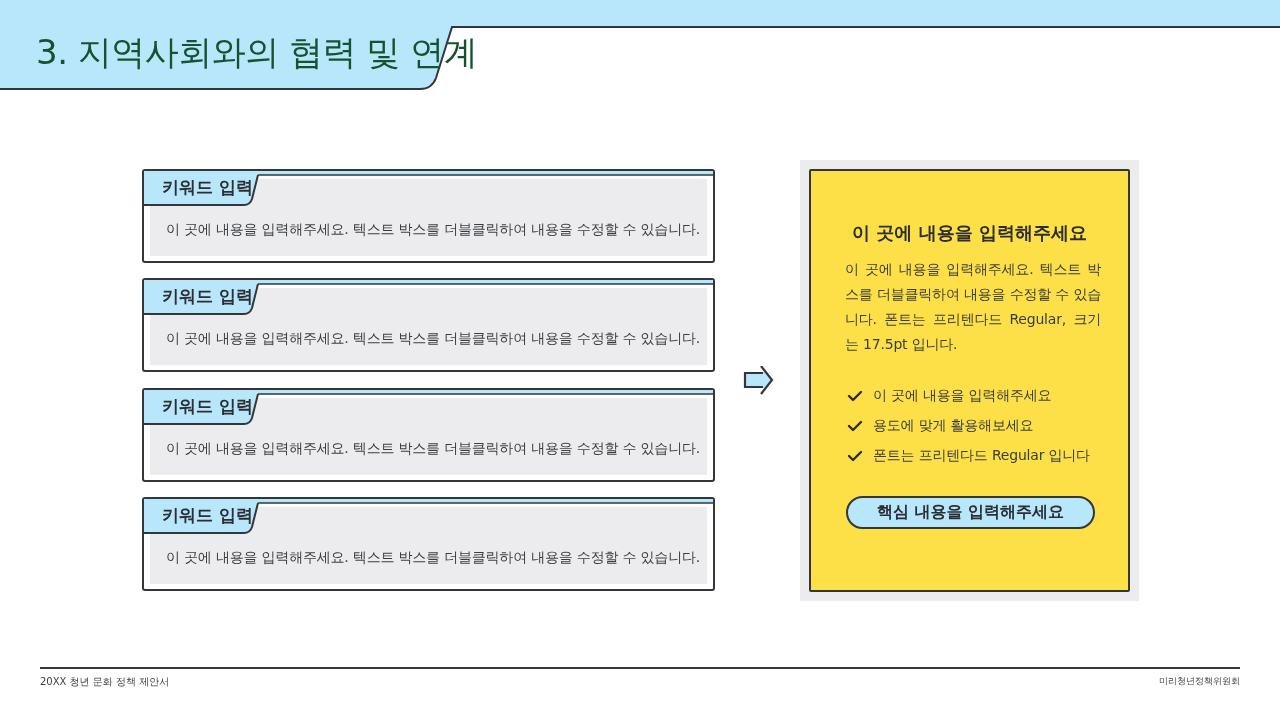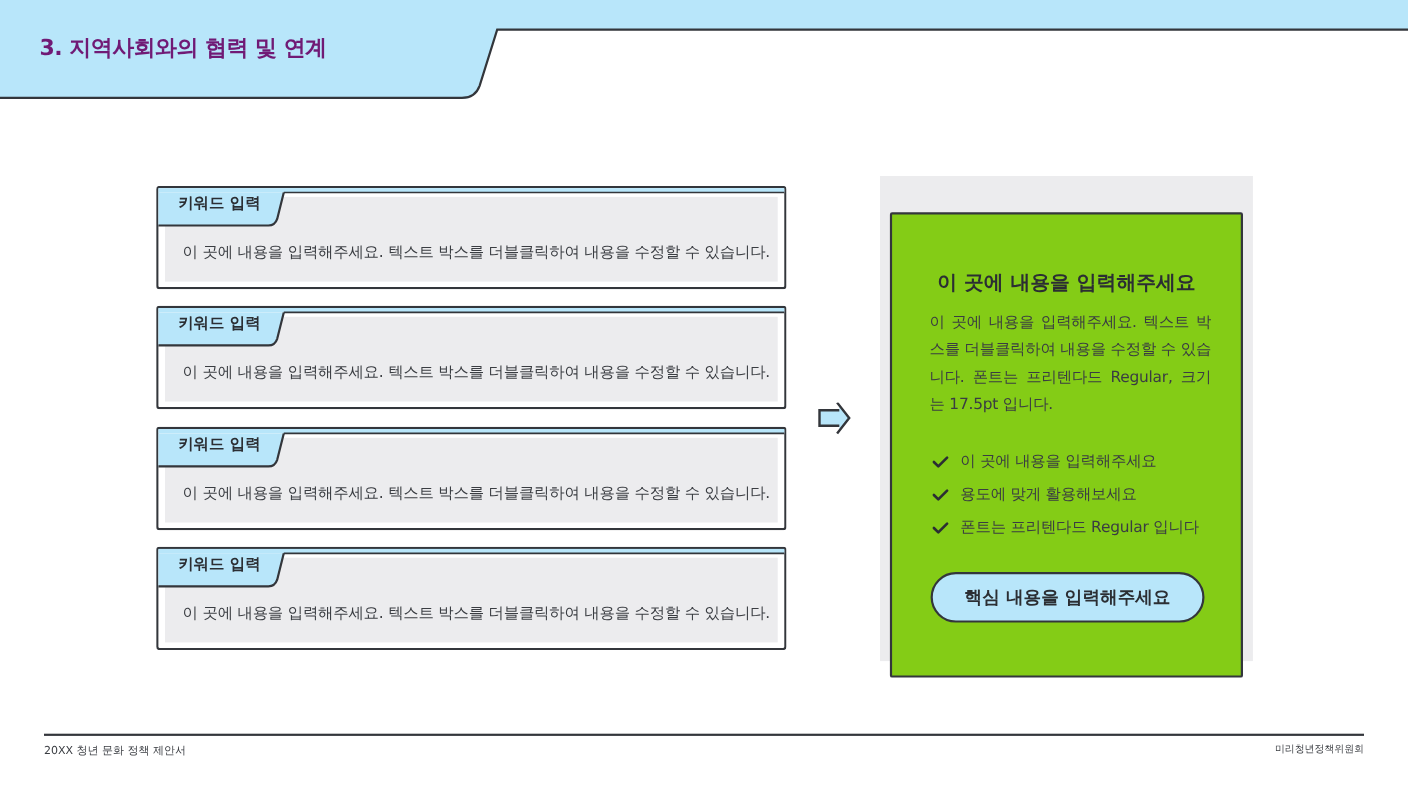--- a/index.html
+++ b/index.html
@@ -1,40 +1,40 @@
 <!DOCTYPE html>
 <html><head>
 <meta charset="utf-8">
 <style>
   * { box-sizing: border-box; margin: 0; padding: 0; }
   html, body { width: 1280px; height: 720px; overflow: hidden; background: #ffffff; }
   body { position: relative; font-family: "DejaVu Sans", "Liberation Sans", sans-serif; color: #2b2e33; }
 
   
   .header-bg { position: absolute; left: 0; top: 0; width: 1280px; height: 90px; }
-  .header-title { position: absolute; left: 36px; top: 30px; font-size: 20px; font-weight: bold; color: #701a75; letter-spacing: -0.5px; }
+  .header-title { position: absolute; left: 36px; top: 30px; font-size: 34px; font-weight: normal; color: #14532d; letter-spacing: -0.5px; }
 
   
   .card { position: absolute; left: 142px; width: 573px; height: 94px; }
   .card svg.frame { position: absolute; left: 0; top: 0; }
-  .card .tab-label { position: absolute; left: 20px; top: 7px; font-size: 14px; font-weight: bold; color: #2b2e33; }
+  .card .tab-label { position: absolute; left: 20px; top: 7px; font-size: 17px; font-weight: bold; color: #2b2e33; }
   .card .body-text { position: absolute; left: 24px; top: 52px; font-size: 14px; color: #3a3d42; white-space: nowrap; letter-spacing: -0.2px; }
 
   
   .arrow { position: absolute; left: 743px; top: 366px; width: 32px; height: 30px; }
 
   
   .panel-shadow { position: absolute; left: 800px; top: 160px; width: 339px; height: 441px; background: #ececee; }
-  .panel { position: absolute; left: 809px; top: 169px; width: 321px; height: 423px; background: #84cc16; border: 2px solid #33363b; border-radius: 2px; margin-top: 24px; }
+  .panel { position: absolute; left: 809px; top: 169px; width: 321px; height: 423px; background: #fde047; border: 2px solid #33363b; border-radius: 2px; }
   .panel-title { position: absolute; left: 0; width: 100%; top: 50px; text-align: center; font-size: 18px; font-weight: bold; color: #2b2e33; }
   .panel-desc { position: absolute; left: 34px; top: 86px; width: 256px; font-size: 14px; line-height: 25px; color: #3a3d42; text-align: justify; letter-spacing: -0.2px; }
   .check-list { position: absolute; left: 36px; top: 210px; list-style: none; }
   .check-item { display: flex; align-items: center; height: 30px; font-size: 14px; color: #3a3d42; letter-spacing: -0.2px; }
   .check-item .check-icon { width: 16px; height: 12px; margin-right: 10px; }
-  .pill-button { position: absolute; left: 35px; top: 325px; width: 249px; height: 46px; border: 2px solid #33363b; border-radius: 24px; background: #b8e6fa; display: flex; align-items: center; justify-content: center; font-size: 16px; font-weight: bold; color: #2b2e33; cursor: pointer; }
+  .pill-button { position: absolute; left: 35px; top: 325px; width: 249px; height: 33px; border: 2px solid #33363b; border-radius: 24px; background: #b8e6fa; display: flex; align-items: center; justify-content: center; font-size: 16px; font-weight: bold; color: #2b2e33; cursor: pointer; }
 
   
   .footer-line { position: absolute; left: 40px; top: 667px; width: 1200px; height: 2px; background: #33363b; }
   .footer-left { position: absolute; left: 40px; top: 675px; font-size: 10px; color: #3a3d42; }
   .footer-right { position: absolute; right: 40px; top: 675px; font-size: 9px; color: #3a3d42; text-align: right; }
 </style>
 </head>
 <body>
 
 <svg class="header-bg" width="1280" height="90" viewBox="0 0 1280 90">

